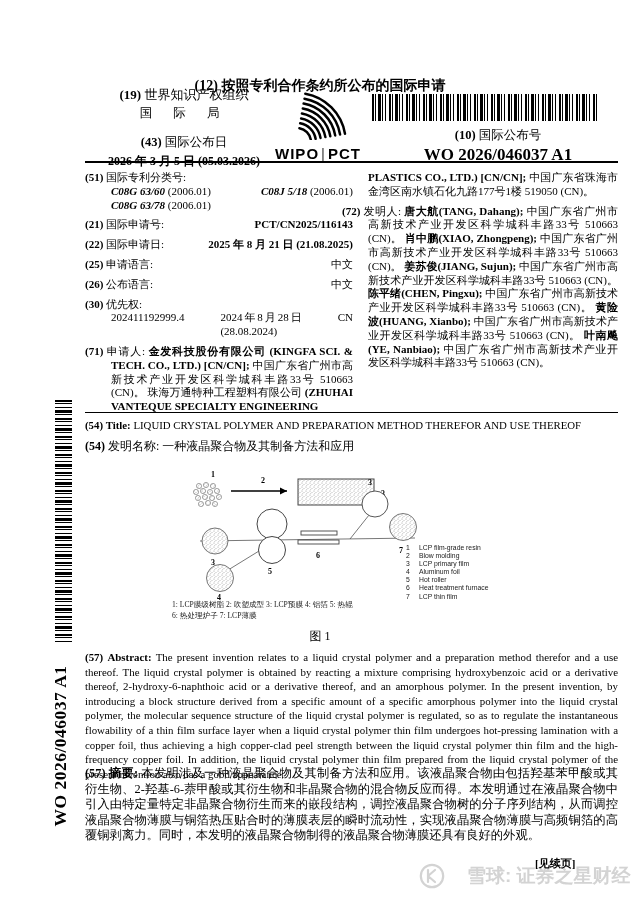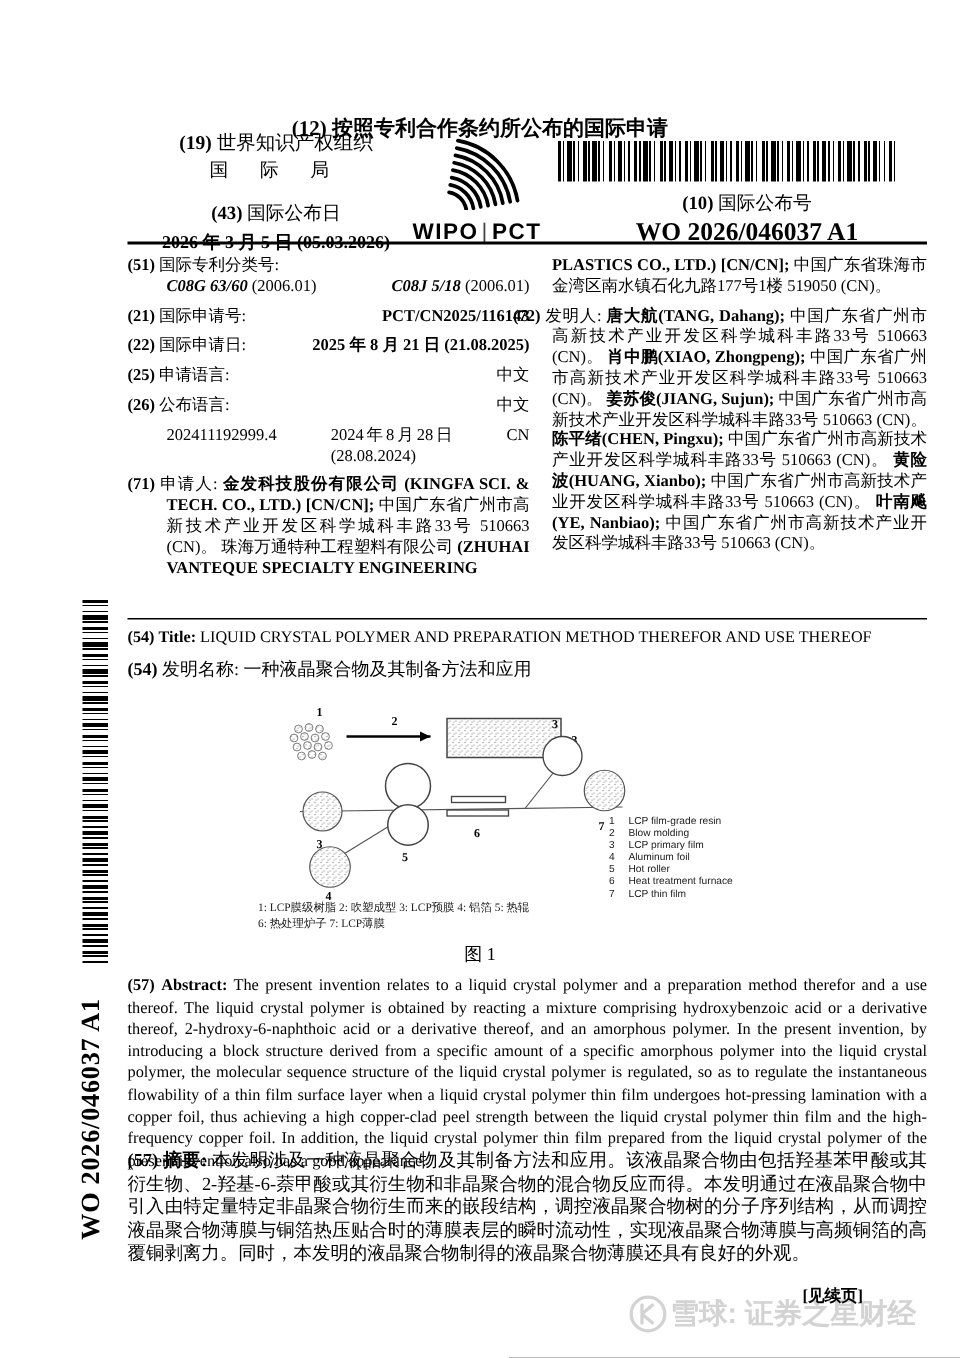--- a/index.html
+++ b/index.html
@@ -57,21 +57,21 @@
   .legend-en .n{display:inline-block;width:13px;}
   .legend-cn{position:absolute;left:172px;top:599px;width:240px;font-size:7.6px;line-height:11px;color:#1a1a1a;}
   .figcap{position:absolute;left:0;top:628px;width:640px;text-align:center;font-size:12px;}
 
   
   .abs-en{position:absolute;left:85px;top:650px;width:533px;font-size:10.9px;line-height:14.6px;text-align:justify;}
   .abs-cn{position:absolute;left:85px;top:766px;width:533px;font-size:12.3px;line-height:15.6px;text-align:justify;}
 
   
   .cont{position:absolute;left:535px;top:856px;font-size:11px;font-weight:bold;z-index:3;}
-  .watermark{position:absolute;left:419px;top:863px;display:flex;align-items:center;gap:2px;
+  .watermark{position:absolute;left:419px;top:863px;display:flex;align-items:center;gap:22px;
     color:#d3d3d3;font-size:19px;font-family:"Liberation Sans",sans-serif;font-weight:bold;z-index:2;white-space:nowrap;}
 </style>
 </head>
 <body>
 
 <div class="page">
 
   <div class="h12"><span>(12)</span> <span>按照专利合作条约所公布的国际申请</span></div>
 
   <div class="org">
@@ -106,38 +106,40 @@
 
   <div class="rule1"></div>
 
   <div class="col cl">
     <div class="field">
       <div class="hang"><span class="b">(51)</span> <span>国际专利分类号:</span></div>
       <div class="ind sp">
         <span><span class="bi">C08G 63/60</span> <span>(2006.01)</span></span>
         <span><span class="bi">C08J 5/18</span> <span>(2006.01)</span></span>
       </div>
+      <div class="ind"><span class="bi">C08G 63/78</span> <span>(2006.01)</span></div>
     </div>
     <div class="field kv">
       <span class="lab"><span class="b">(21)</span> <span>国际申请号:</span></span>
       <span class="val b">PCT/CN2025/116143</span>
     </div>
     <div class="field kv">
       <span class="lab"><span class="b">(22)</span> <span>国际申请日:</span></span>
       <span class="val b">2025 年 8 月 21 日 (21.08.2025)</span>
     </div>
     <div class="field kv">
       <span class="lab"><span class="b">(25)</span> <span>申请语言:</span></span>
       <span class="val">中文</span>
     </div>
     <div class="field kv">
       <span class="lab"><span class="b">(26)</span> <span>公布语言:</span></span>
       <span class="val">中文</span>
     </div>
     <div class="field">
+      <div class="hang"><span class="b">(30)</span> <span>优先权:</span></div>
       <div class="ind sp">
         <span>202411192999.4</span>
         <span>2024年8月28日 (28.08.2024)</span>
         <span>CN</span>
       </div>
     </div>
     <div class="field hang">
       <span class="b">(71)</span>
       <span>申请人:</span>
       <span class="b">金发科技股份有限公司 (KINGFA SCI. &amp; TECH. CO., LTD.) [CN/CN];</span>

